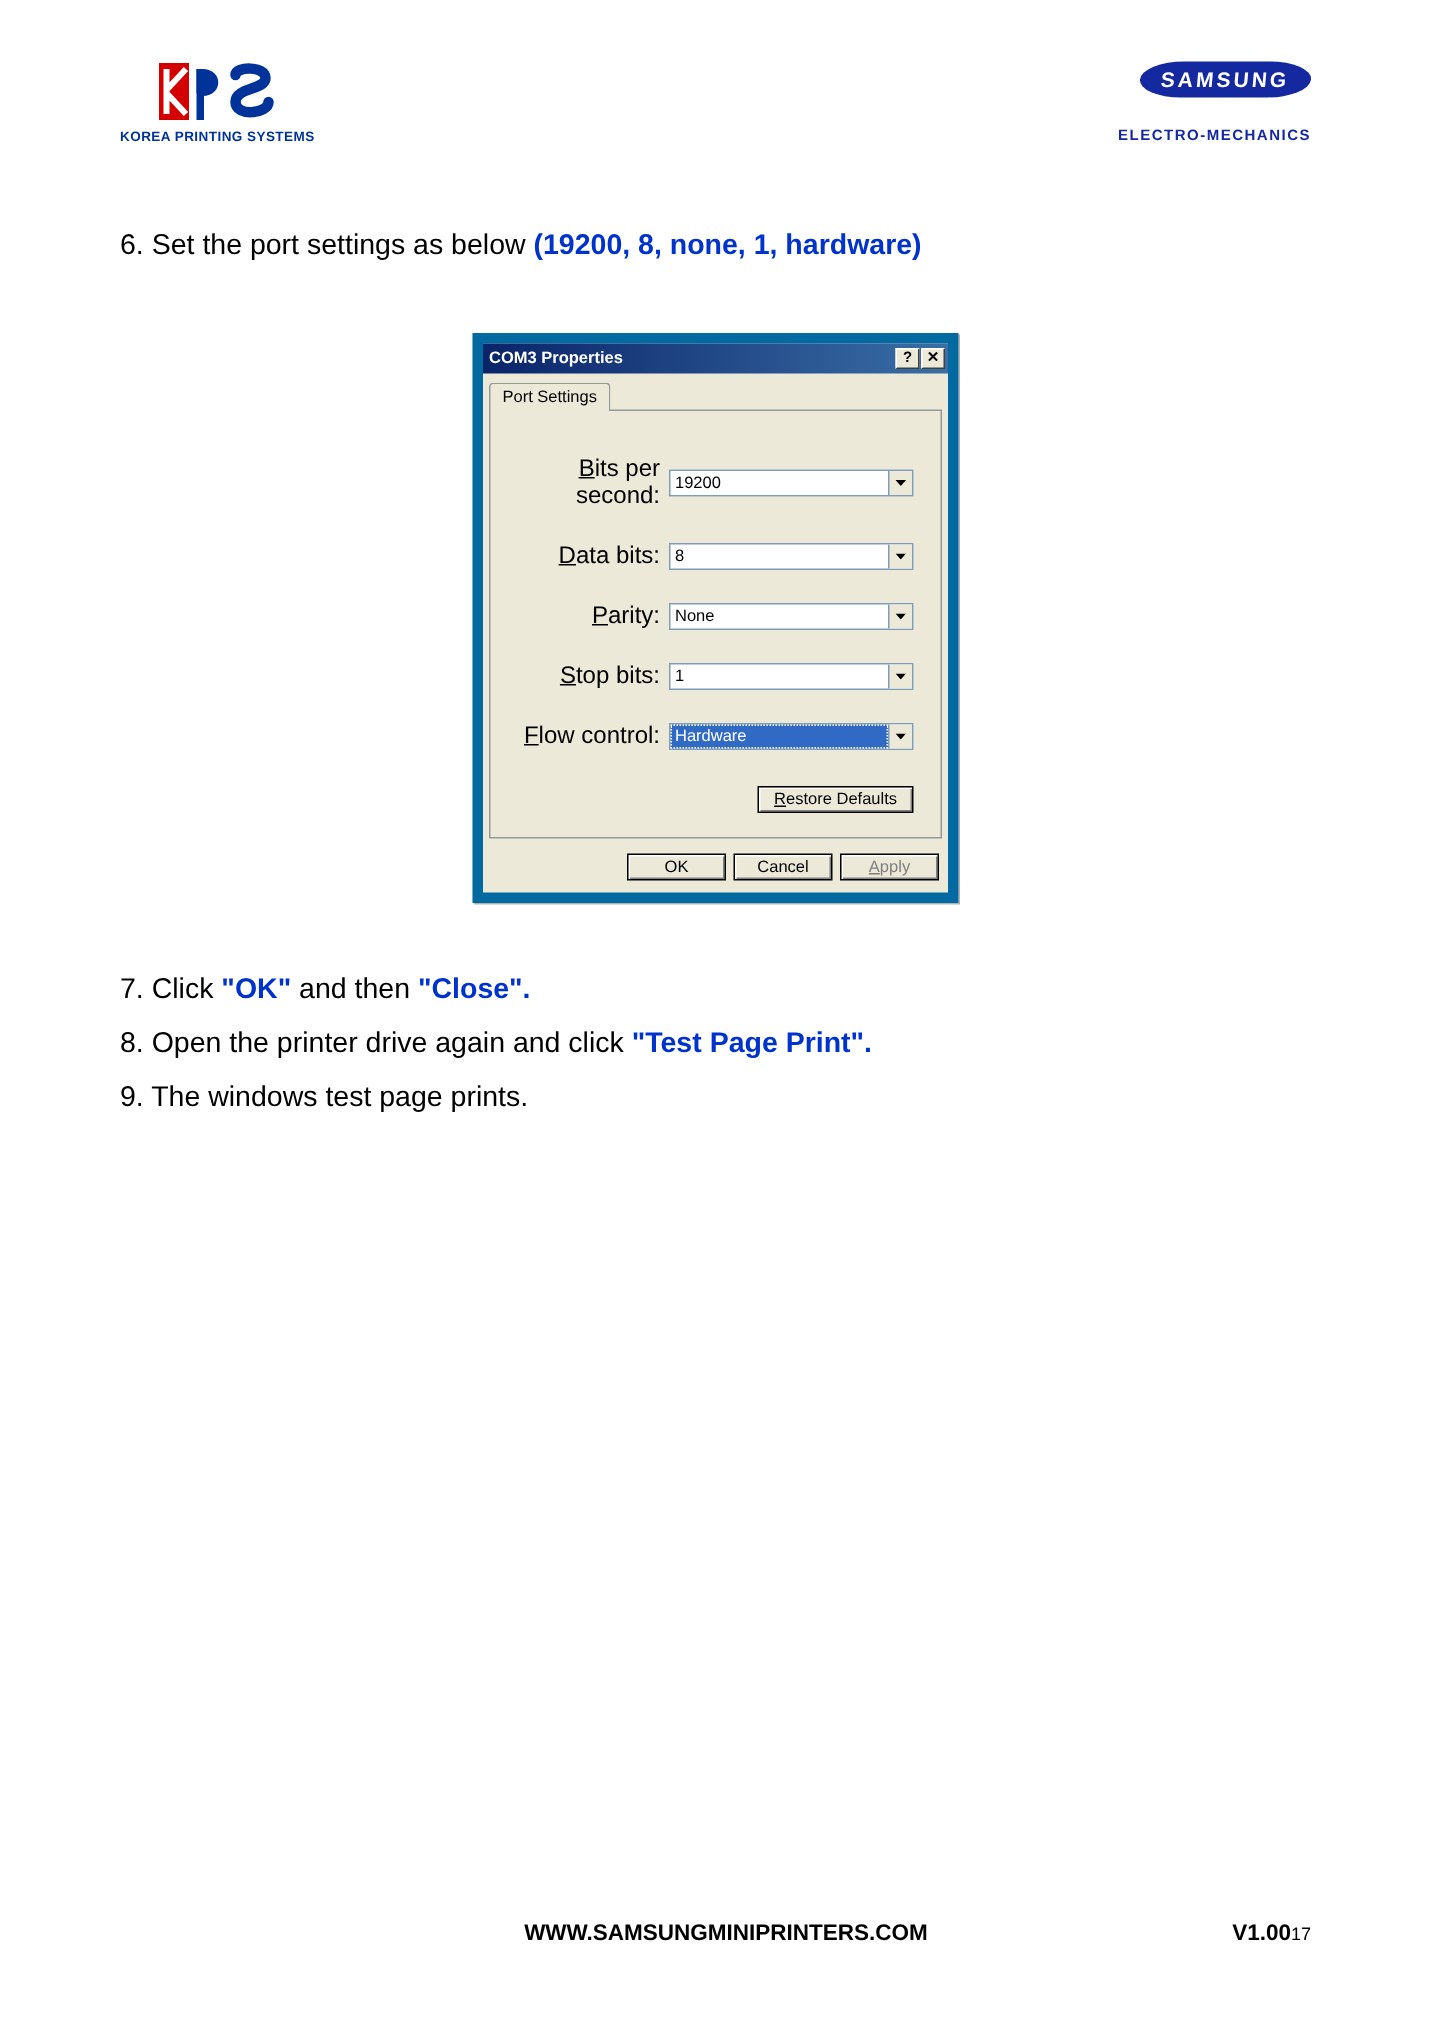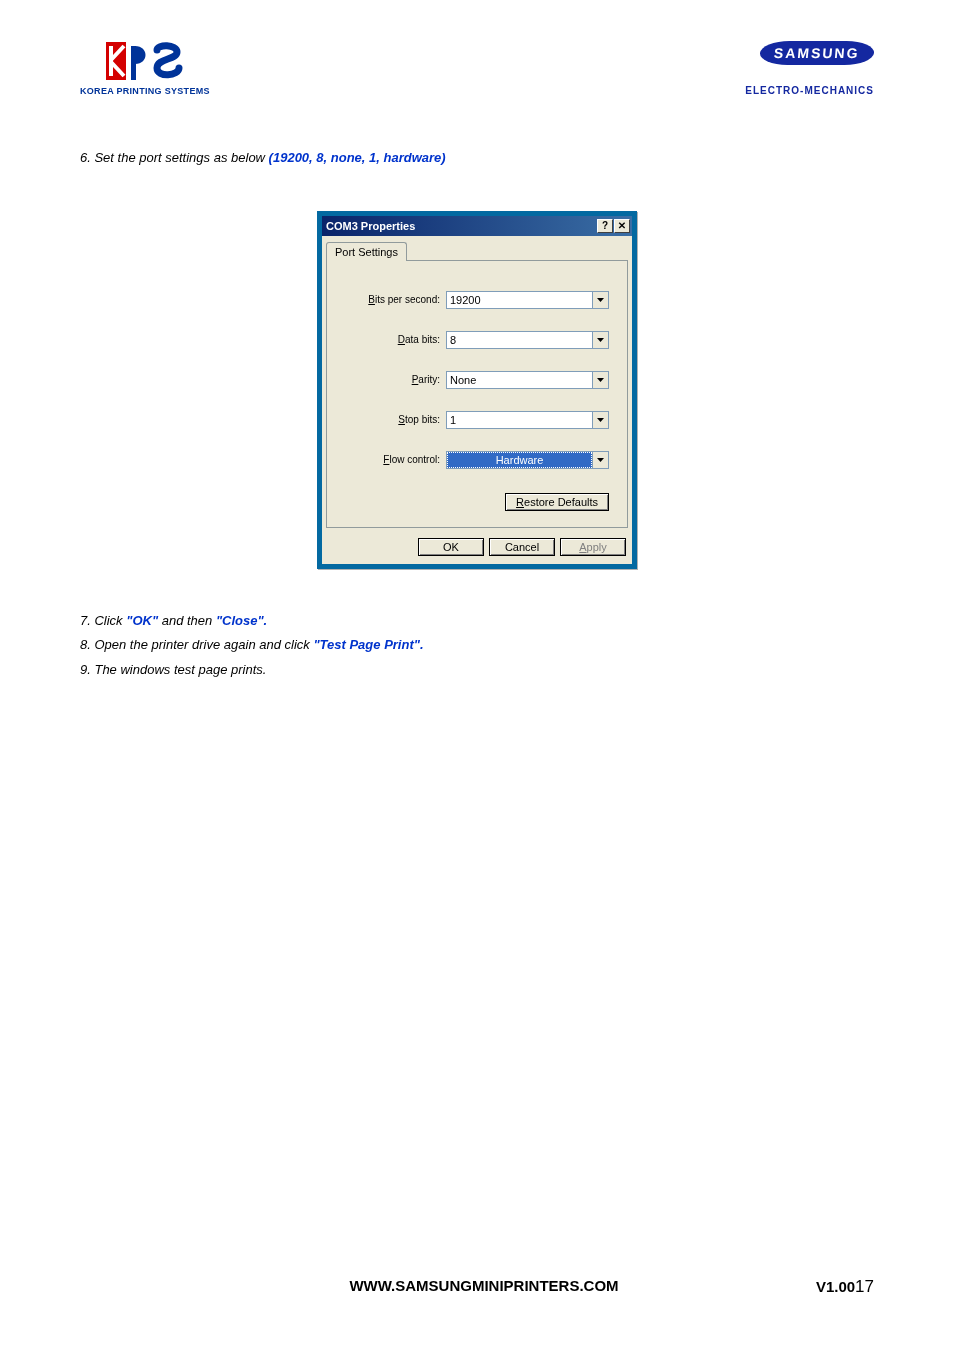--- a/index.html
+++ b/index.html
@@ -54,34 +54,33 @@
     display: inline-block;
   }
   .samsung-sub {
     font-size: 10px;
     color: #1428a0;
     font-weight: bold;
     letter-spacing: 1px;
     margin-top: 20px;
   }
   .instr {
-    font-size: 13px;
+    font-size: 19px;
     line-height: 1.9;
     color: #000;
-    font-style: italic;
   }
   .instr .blue { color: #0033cc; font-weight: bold; }
   .dialog-wrap {
     display: flex;
     justify-content: center;
     margin: 40px 0 40px 0;
   }
   .dialog {
     width: 310px;
-    border: 5px solid #0369a1;
+    border: 7px solid #0369a1;
     background: #ece9d8;
     font-family: Tahoma, Arial, sans-serif;
     font-size: 11px;
     box-shadow: 1px 1px 0 rgba(0,0,0,0.3);
   }
   .titlebar {
     background: linear-gradient(to right, #0a246a, #3a6ea5);
     color: #fff;
     display: flex;
     align-items: center;
@@ -129,21 +128,21 @@
   .field-row {
     display: flex;
     align-items: center;
     margin-bottom: 22px;
   }
   .field-label {
     width: 95px;
     text-align: right;
     padding-right: 6px;
     color: #000;
-    font-size: 10px;
+    font-size: 16px;
   }
   .field-label .u { text-decoration: underline; }
   .combo {
     flex: 1;
     display: flex;
     align-items: stretch;
     height: 18px;
     border: 1px solid #7f9db9;
     background: #fff;
     box-sizing: border-box;
@@ -153,21 +152,20 @@
     padding: 1px 3px;
     font-size: 11px;
     line-height: 14px;
     overflow: hidden;
   }
   .combo-text.selected {
     background: #316ac5;
     color: #fff;
     outline: 1px dotted #fff;
     outline-offset: -1px;
-    text-align: center;
   }
   .combo-arrow {
     width: 15px;
     background: #ece9d8;
     border-left: 1px solid #7f9db9;
     display: flex;
     align-items: center;
     justify-content: center;
   }
   .combo-arrow svg { display: block; }
@@ -200,21 +198,21 @@
     left: 80px;
     right: 80px;
     display: flex;
     justify-content: flex-end;
     align-items: baseline;
     font-size: 15px;
     margin-left: 14px;
   }
   .footer .ver { font-weight: bold; }
   .footer .url { font-weight: bold; position: absolute; left: 50%; transform: translateX(-50%); }
-  .footer .pn { font-size: 17px; font-weight: normal; }
+  .footer .pn { font-size: 12px; font-weight: normal; }
   .underline { text-decoration: underline; }
 </style>
 </head>
 <body>
 
 <div class="page">
   <div class="header">
     <div class="logo-kps">
       <svg width="80" height="44" viewBox="0 0 80 44">
         <rect x="1" y="2" width="20" height="38" fill="#d40000"></rect>

